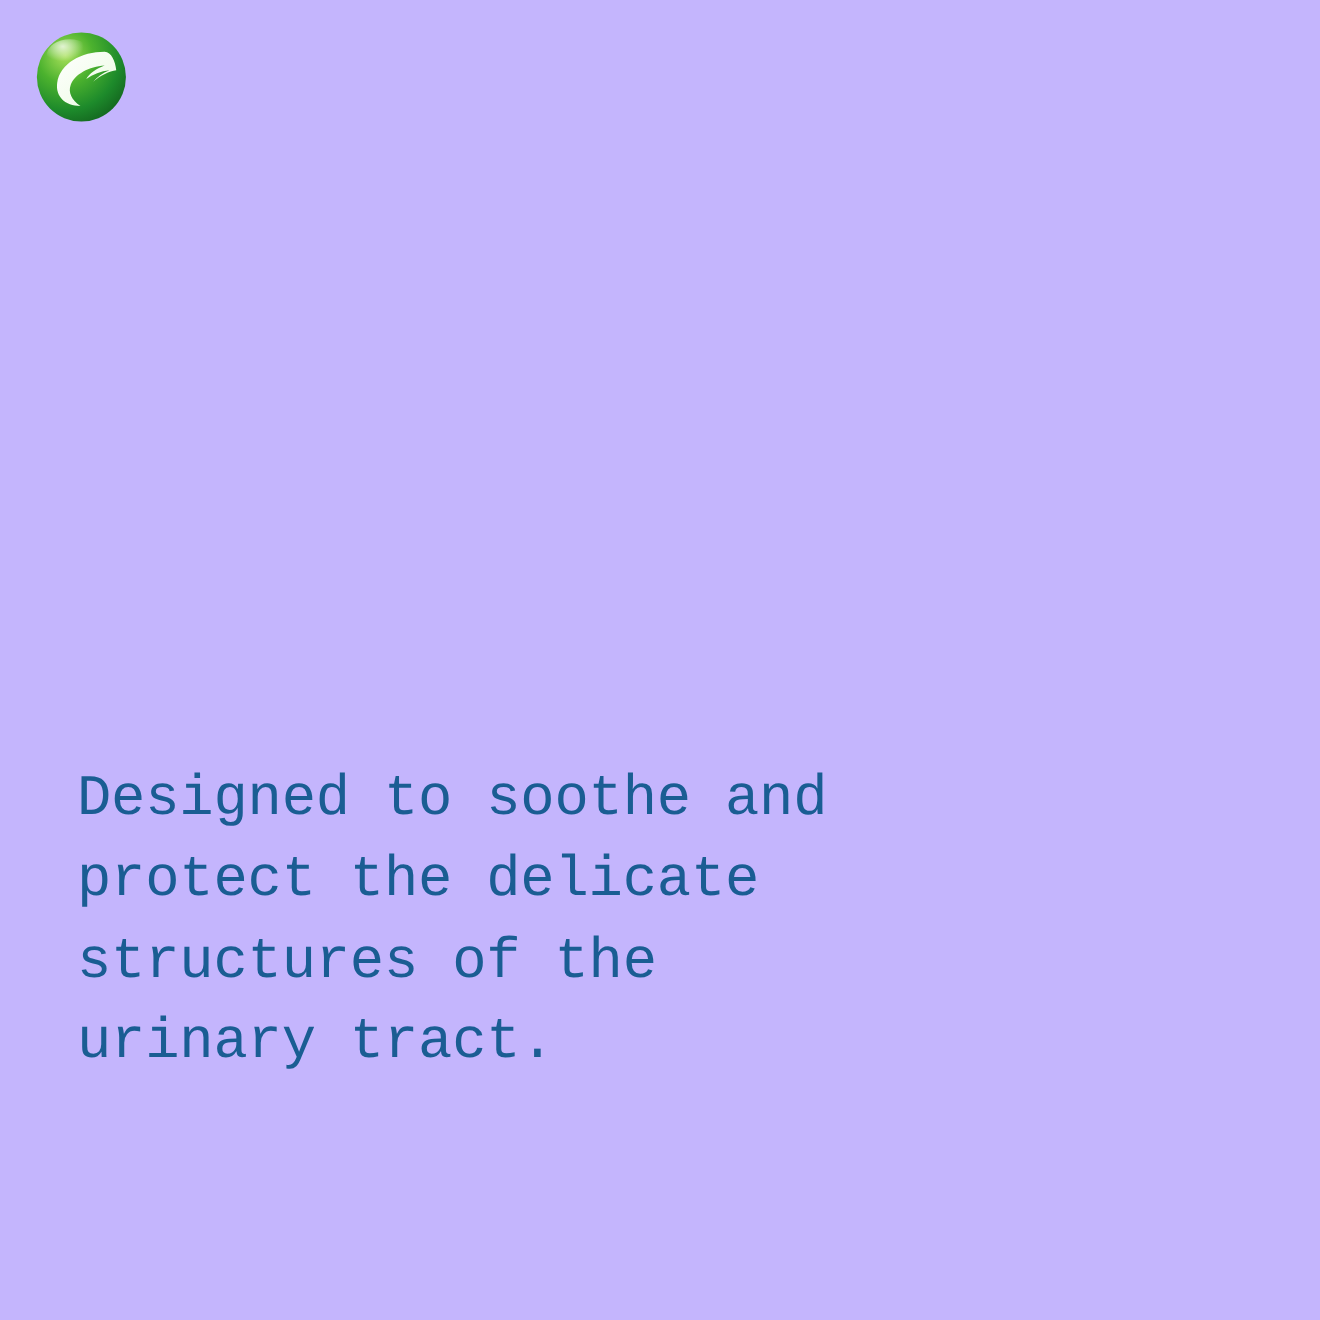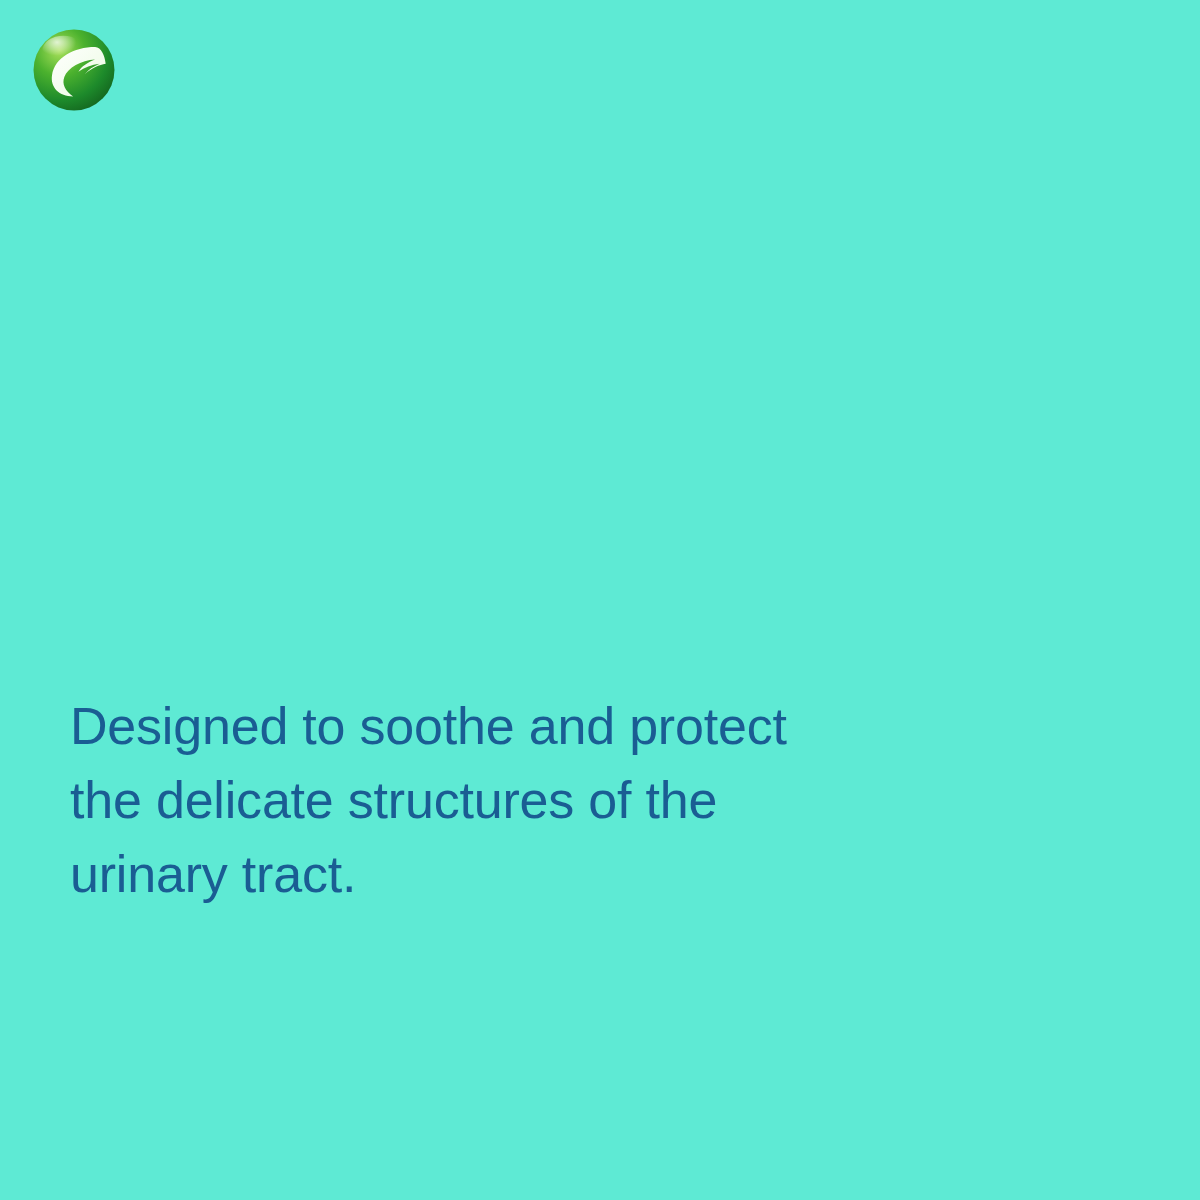--- a/index.html
+++ b/index.html
@@ -11,21 +11,22 @@
     height: 1200px;
     background: #ffffff;
     font-family: "Liberation Sans", sans-serif;
     overflow: hidden;
     position: relative;
   }
 
   .slide {
     position: absolute;
     inset: 0;
-    background: #5eead4;
+    background: #c4b5fd;
+    font-family: Liberation Mono, monospace;
   }
 
   
   .logo-wrap {
     position: absolute;
     left: 30px;
     top: 26px;
     width: 88px;
     height: 88px;
   }

